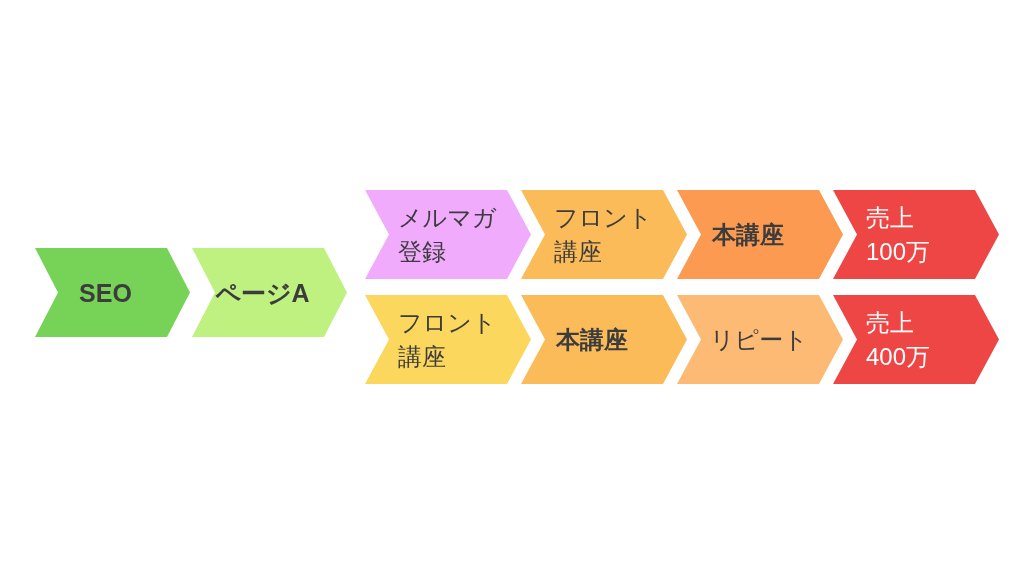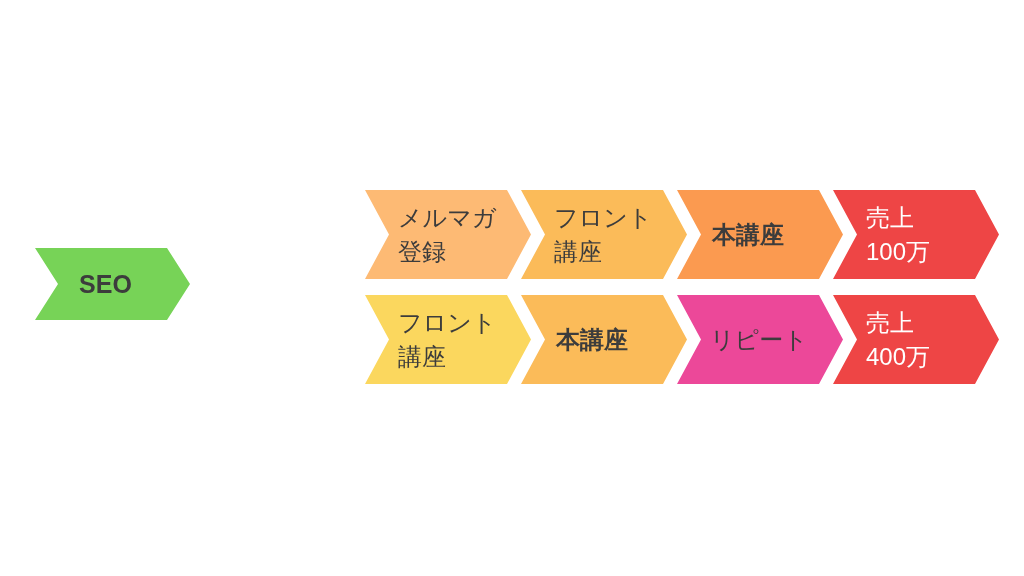--- a/index.html
+++ b/index.html
@@ -40,21 +40,21 @@
 
   .arrow.align-center {
     align-items: center;
     padding-right: var(--tip);
     font-weight: bold;
   }
 
   .arrow.entry {
     --tip: 23px;
     width: 155px;
-    height: 72px;
+    height: 89px;
     top: 248px;
     align-items: center;
     padding-right: 14px;
     font-size: 25px;
   }
 
   .arrow.step {
     --tip: 24px;
     width: 166px;
     height: 89px;
@@ -64,21 +64,24 @@
     display: block;
   }
 </style>
 </head>
 <body>
 
 <div class="stage" style="background: rgb(255, 255, 255);">
     <div class="arrow entry align-center" style="left: 35px; top: 248px; background: rgb(119, 211, 87); color: rgb(60, 60, 60);">
       <span class="line">SEO</span>
     </div>
-    <div class="arrow step align-left" style="left: 365px; top: 190px; background: #fdba74; color: rgb(60, 60, 60);">
+    <div class="arrow entry align-center" style="left: 192px; top: 248px; background: rgb(190, 241, 128); color: rgb(60, 60, 60);">
+      <span class="line">ページA</span>
+    </div>
+    <div class="arrow step align-left" style="left: 365px; top: 190px; background: #f0abfc; color: rgb(60, 60, 60);">
       <span class="line">メルマガ</span>
       <span class="line">登録</span>
     </div>
     <div class="arrow step align-left" style="left: 521px; top: 190px; background: rgb(251, 187, 89); color: rgb(60, 60, 60);">
       <span class="line">フロント</span>
       <span class="line">講座</span>
     </div>
     <div class="arrow step align-center" style="left: 677px; top: 190px; background: rgb(251, 154, 80); color: rgb(60, 60, 60);">
       <span class="line">本講座</span>
     </div>
@@ -86,20 +89,20 @@
       <span class="line">売上</span>
       <span class="line">100万</span>
     </div>
     <div class="arrow step align-left" style="left: 365px; top: 295px; background: rgb(251, 215, 94); color: rgb(60, 60, 60);">
       <span class="line">フロント</span>
       <span class="line">講座</span>
     </div>
     <div class="arrow step align-center" style="left: 521px; top: 295px; background: rgb(251, 187, 89); color: rgb(60, 60, 60);">
       <span class="line">本講座</span>
     </div>
-    <div class="arrow step align-left" style="left: 677px; top: 295px; background: #ec4899; color: rgb(60, 60, 60);">
+    <div class="arrow step align-left" style="left: 677px; top: 295px; background: #fdba74; color: rgb(60, 60, 60);">
       <span class="line">リピート</span>
     </div>
     <div class="arrow step align-left" style="left: 833px; top: 295px; background: rgb(238, 69, 69); color: rgb(255, 255, 255);">
       <span class="line">売上</span>
       <span class="line">400万</span>
     </div>
   </div>
 
 </body></html>

